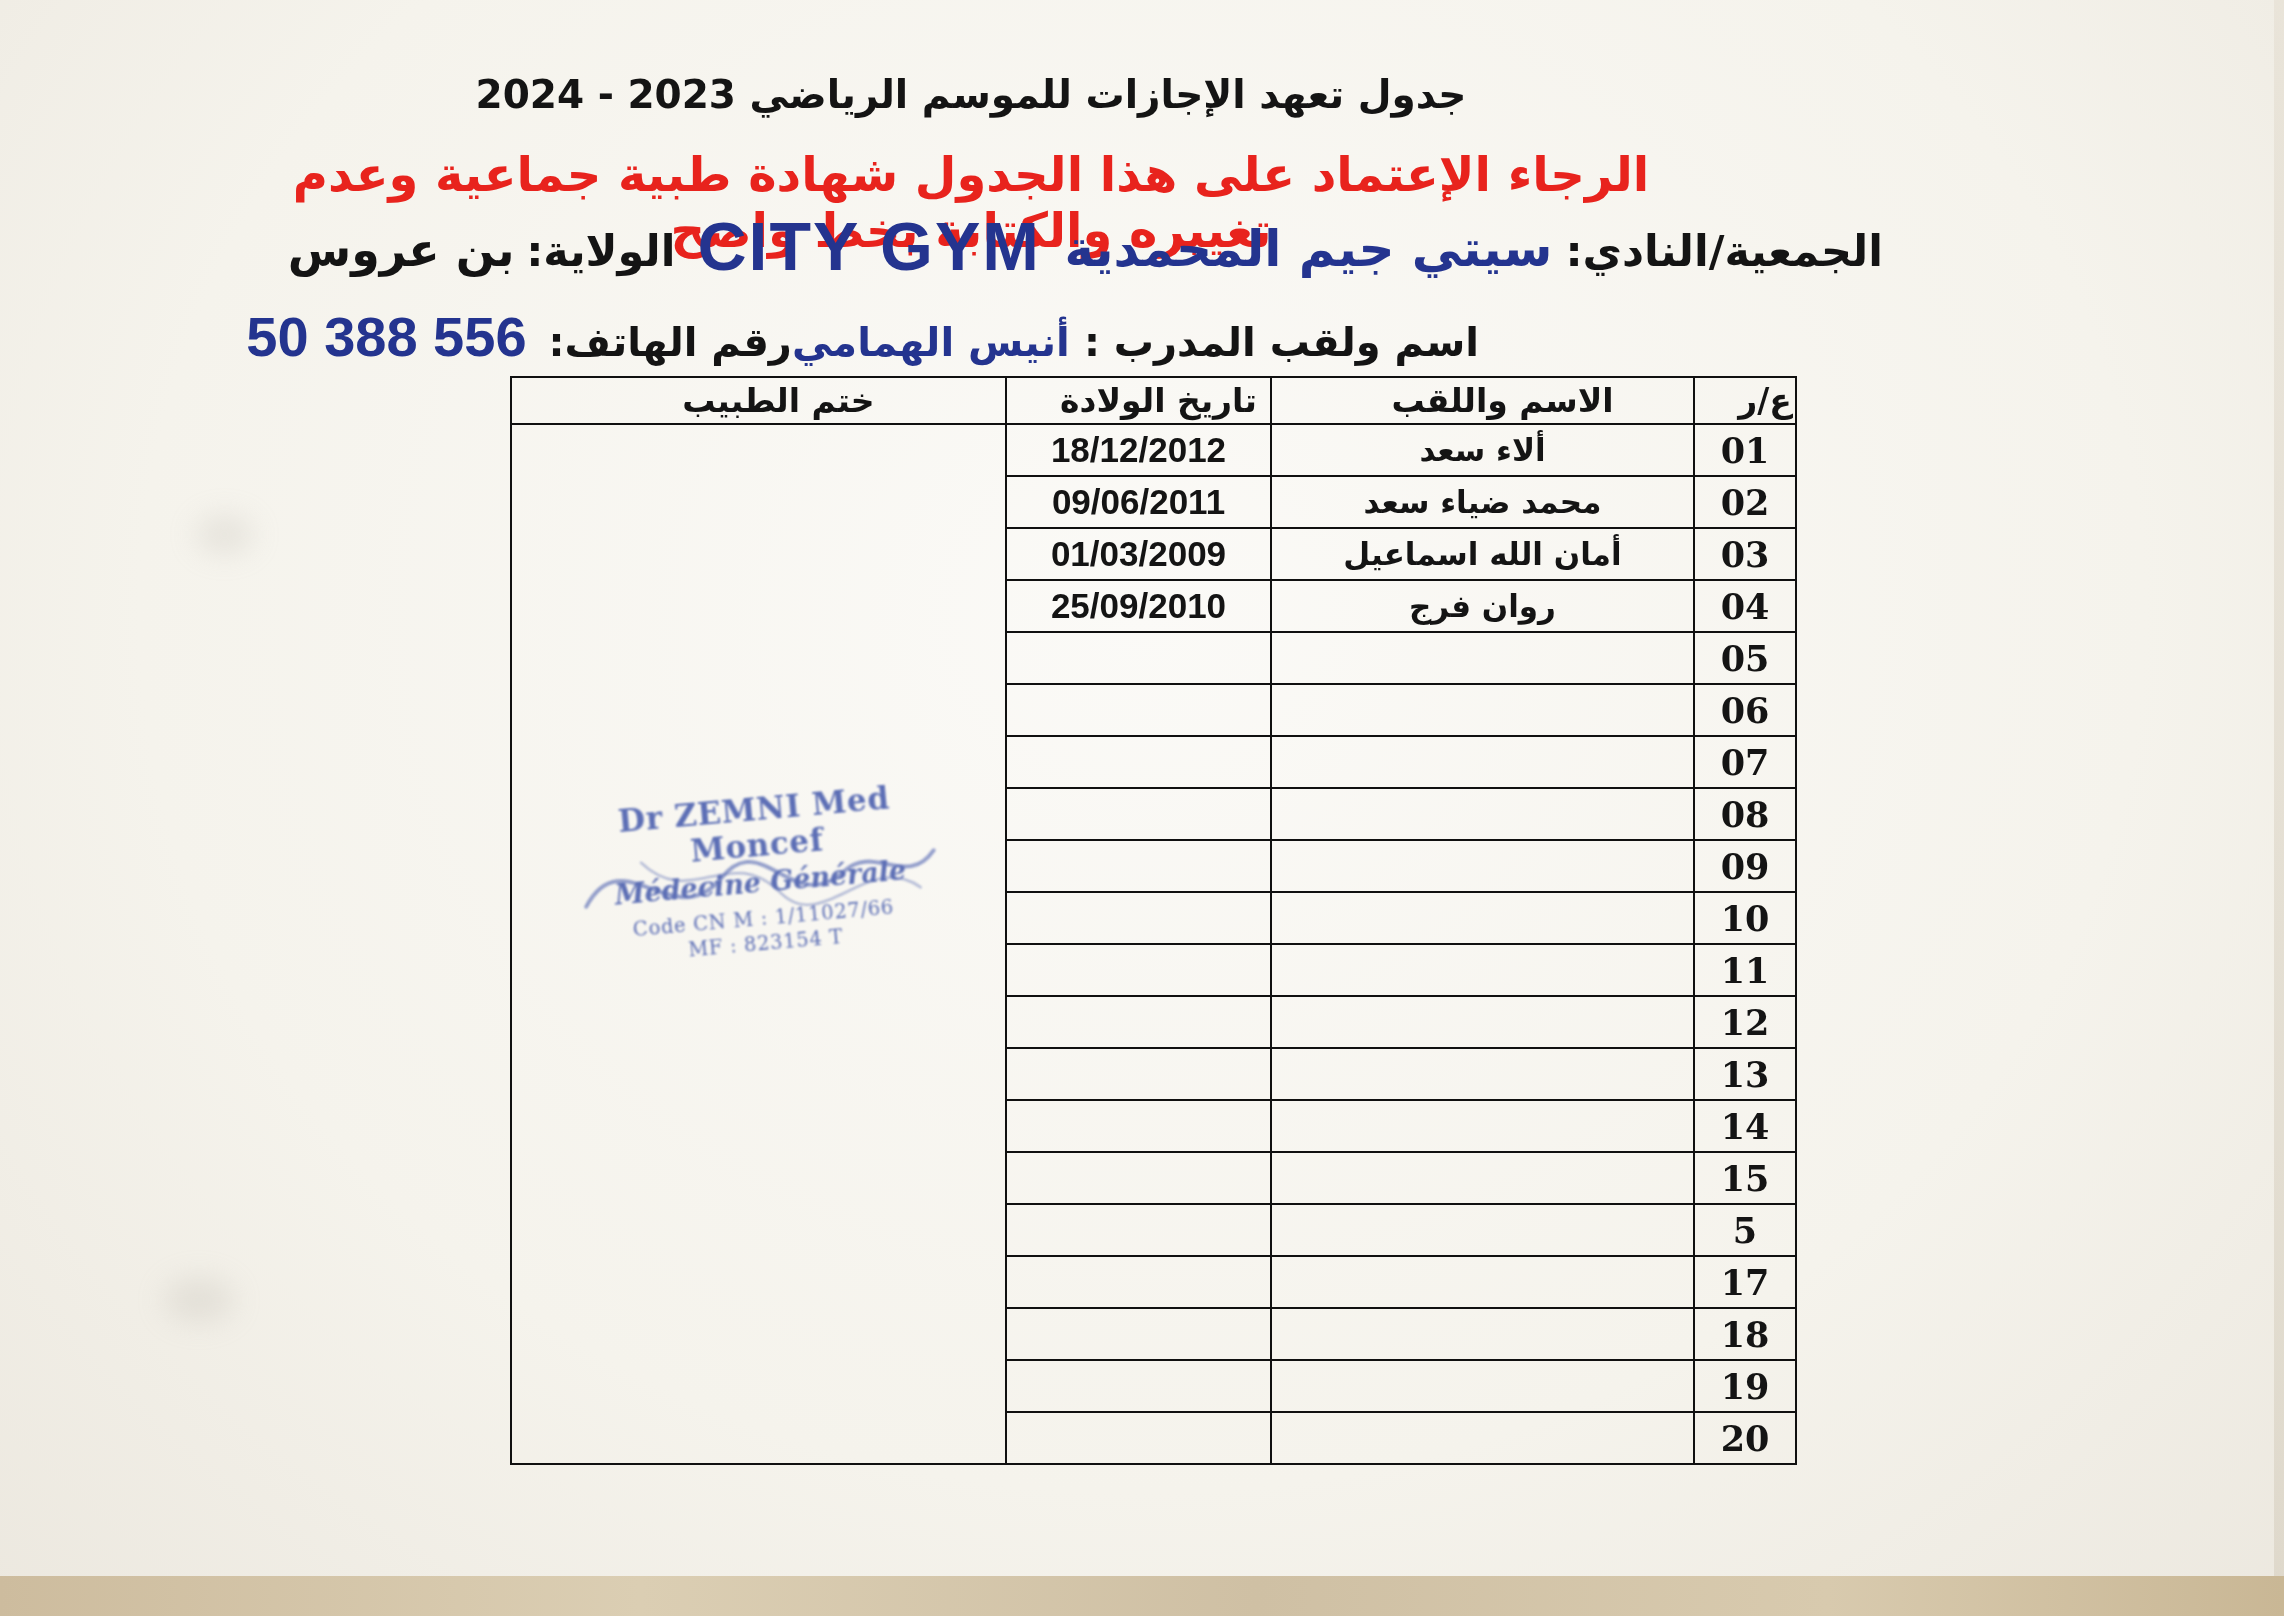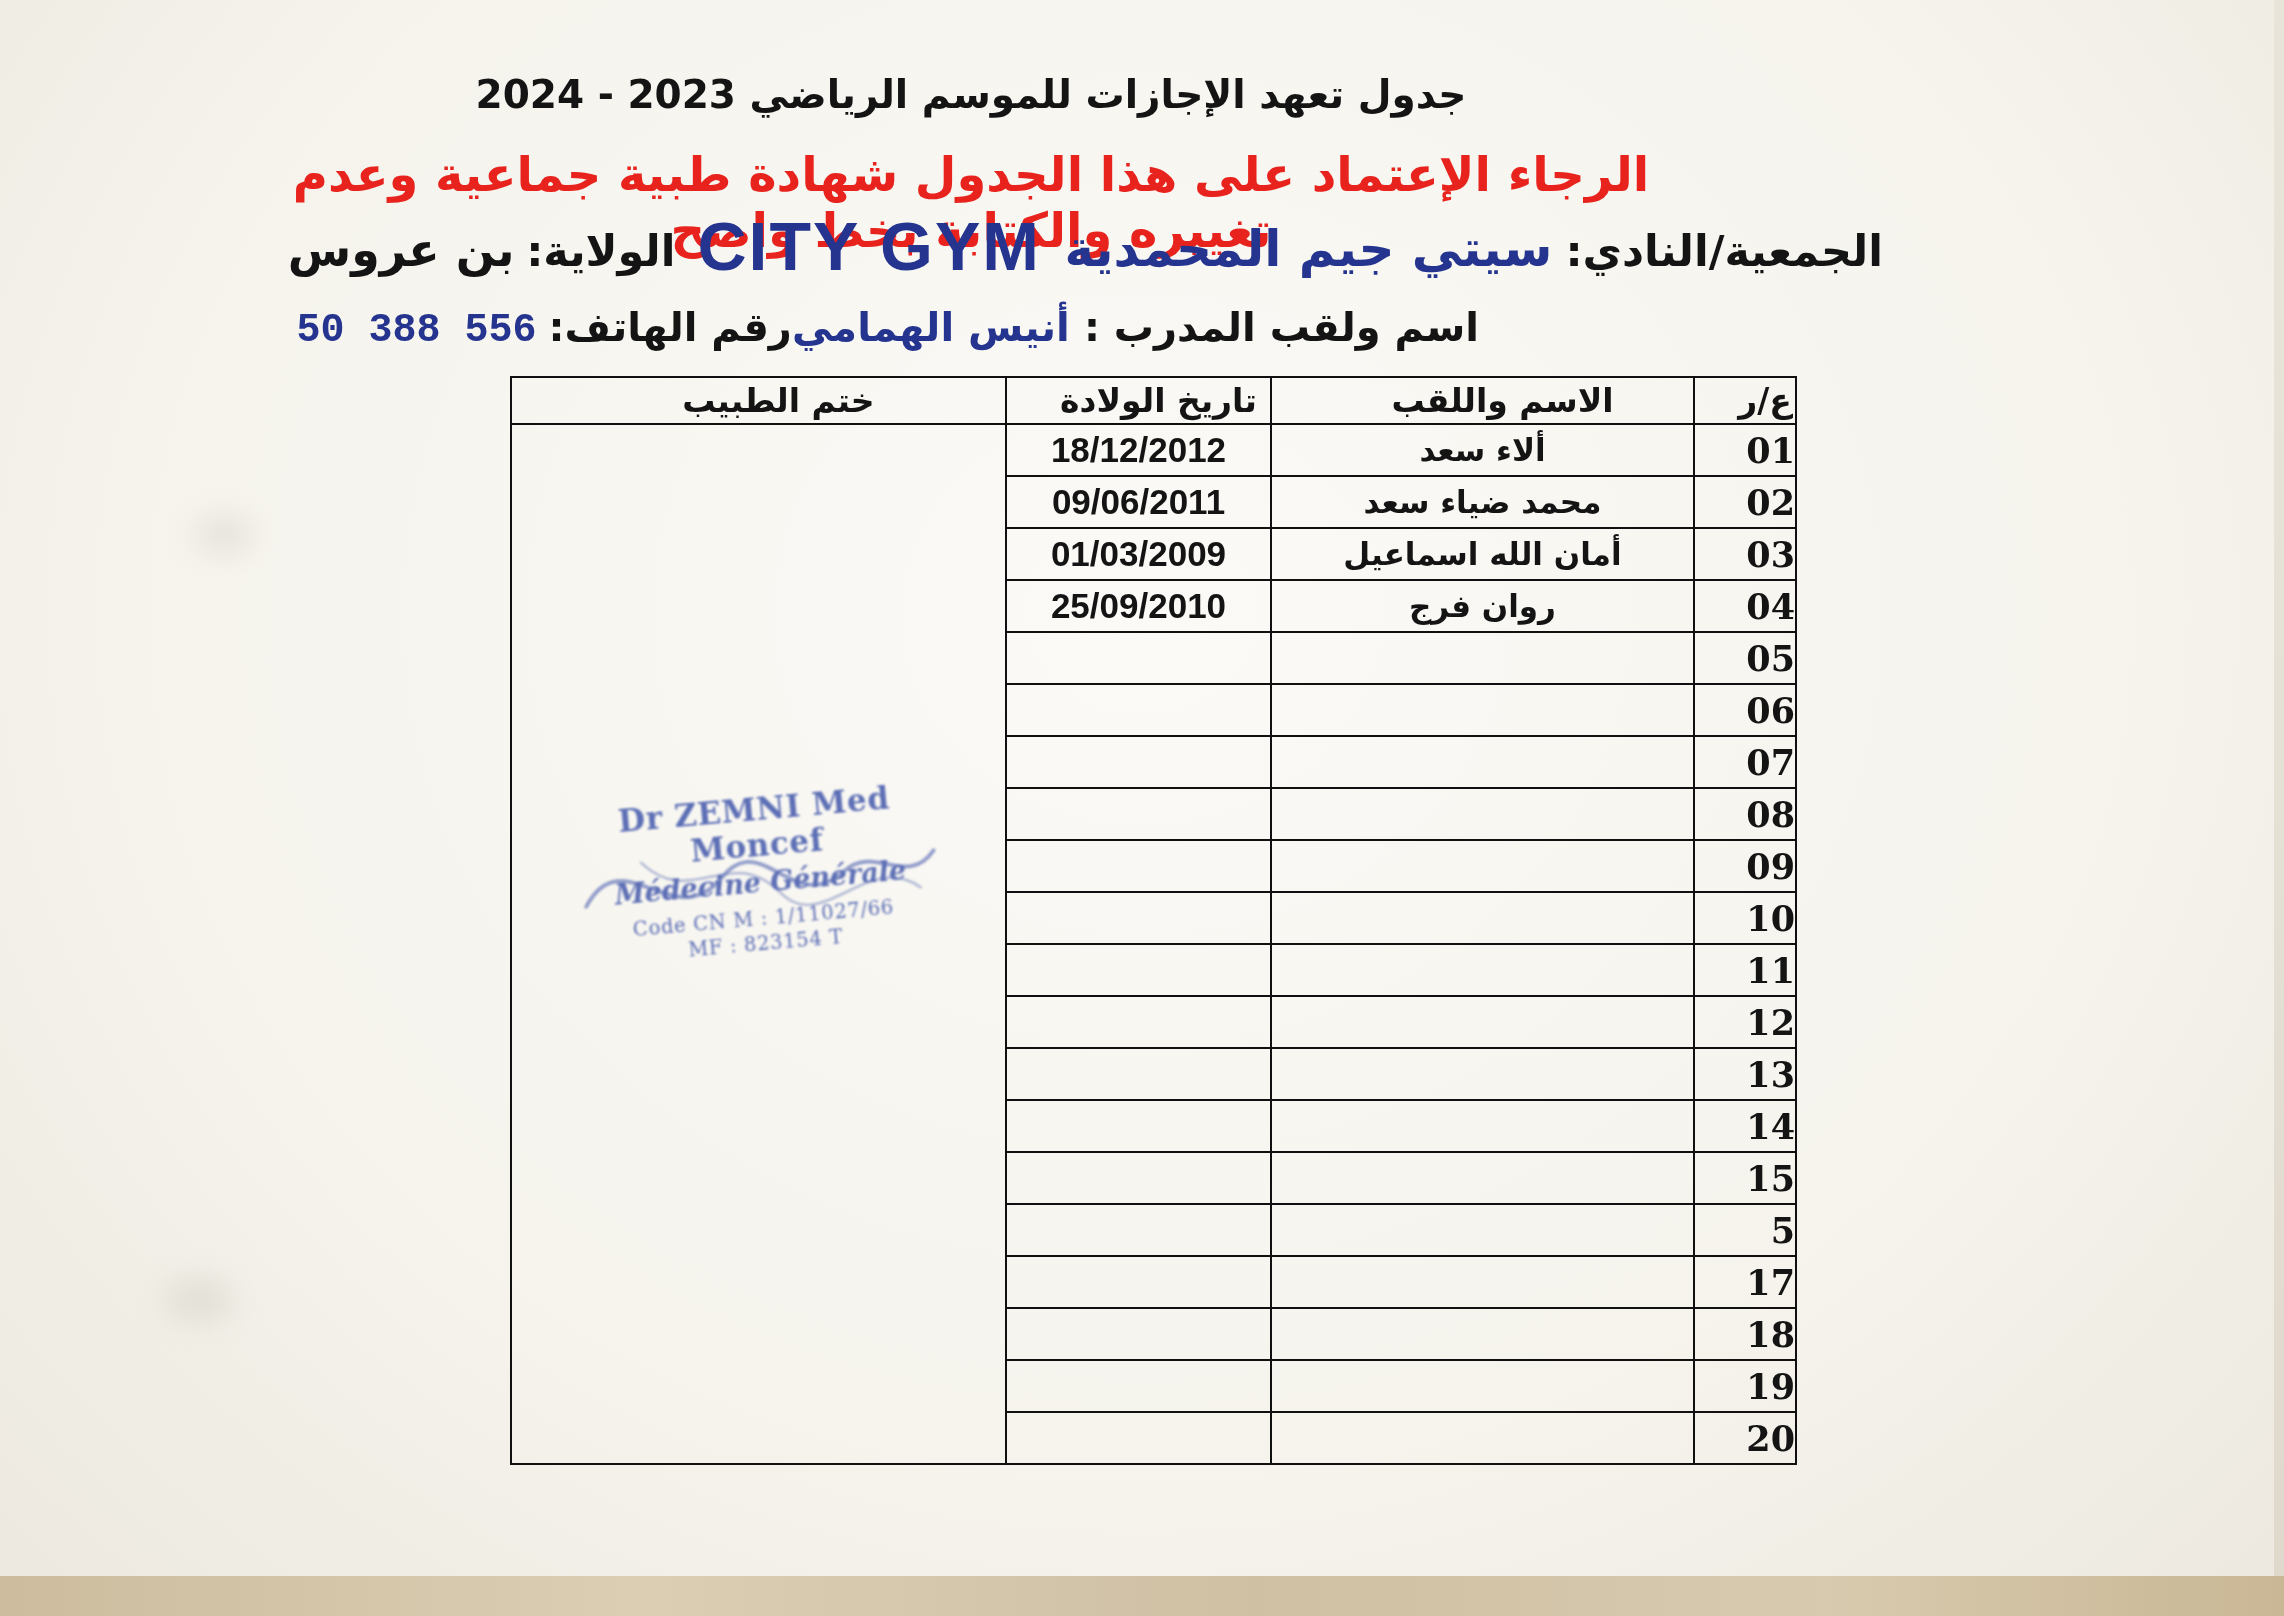--- a/index.html
+++ b/index.html
@@ -57,38 +57,38 @@
   }
   .state-value{font-size:46px;margin-right:11.7px;}
 
   .coach-line{
     position:absolute;top:304px;left:534px;width:945px;
     direction:rtl;display:flex;justify-content:space-between;align-items:baseline;
     font-size:40px;font-weight:bold;color:var(--ink);white-space:nowrap;
   }
   .coach-name{color:var(--blue);margin-right:14.3px;}
   .phone-value{
-    color:var(--blue);margin-right:12px;font-size:40px;
-    font-family:Liberation Mono, monospace;font-weight:bold;
+    color:var(--blue);margin-right:22px;font-size:56px;
+    font-family:Liberation Sans, sans-serif;font-weight:bold;
   }
 
   .table-wrap{position:absolute;top:376px;left:510px;}
   table.roster{
     border-collapse:collapse;table-layout:fixed;width:1285px;direction:rtl;
     background:transparent;
   }
   table.roster th, table.roster td{
     border:2.6px solid #101010;vertical-align:middle;overflow:hidden;
   }
   table.roster thead th{
     height:47px;font-size:33px;font-weight:bold;text-align:center;color:var(--ink);padding-left:40px;
   }
   table.roster td{height:52px;color:var(--ink);}
   .c-idx{
-    font-family:"DejaVu Serif",serif;
+    text-align:center;font-family:"DejaVu Serif",serif;
     font-size:35px;font-weight:bold;
   }
   .c-name{text-align:center;font-size:31px;font-weight:bold;}
   .c-date{
     text-align:center;direction:ltr;font-family:Liberation Sans, sans-serif;
     font-size:35px;font-weight:bold;
   }
   .c-stamp{vertical-align:top;}
   .stamp-cell-inner{position:relative;width:100%;height:1037px;}
 

